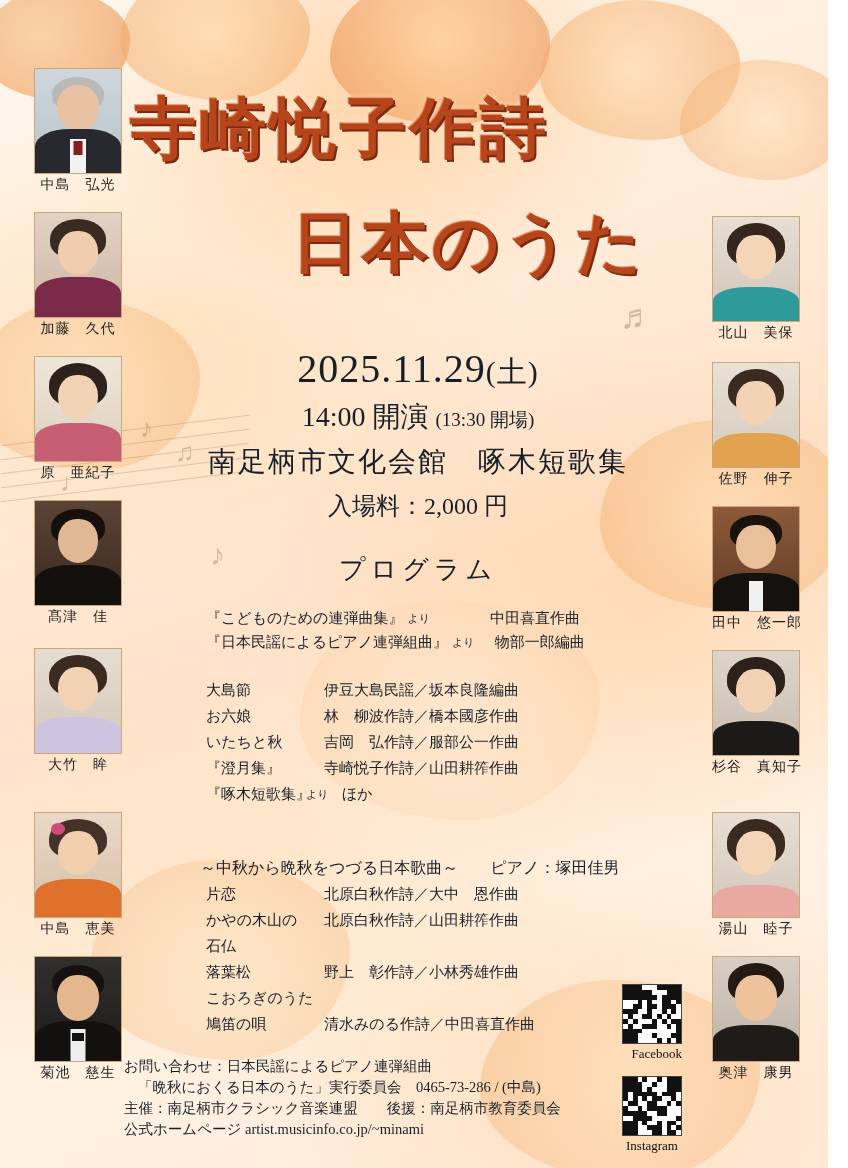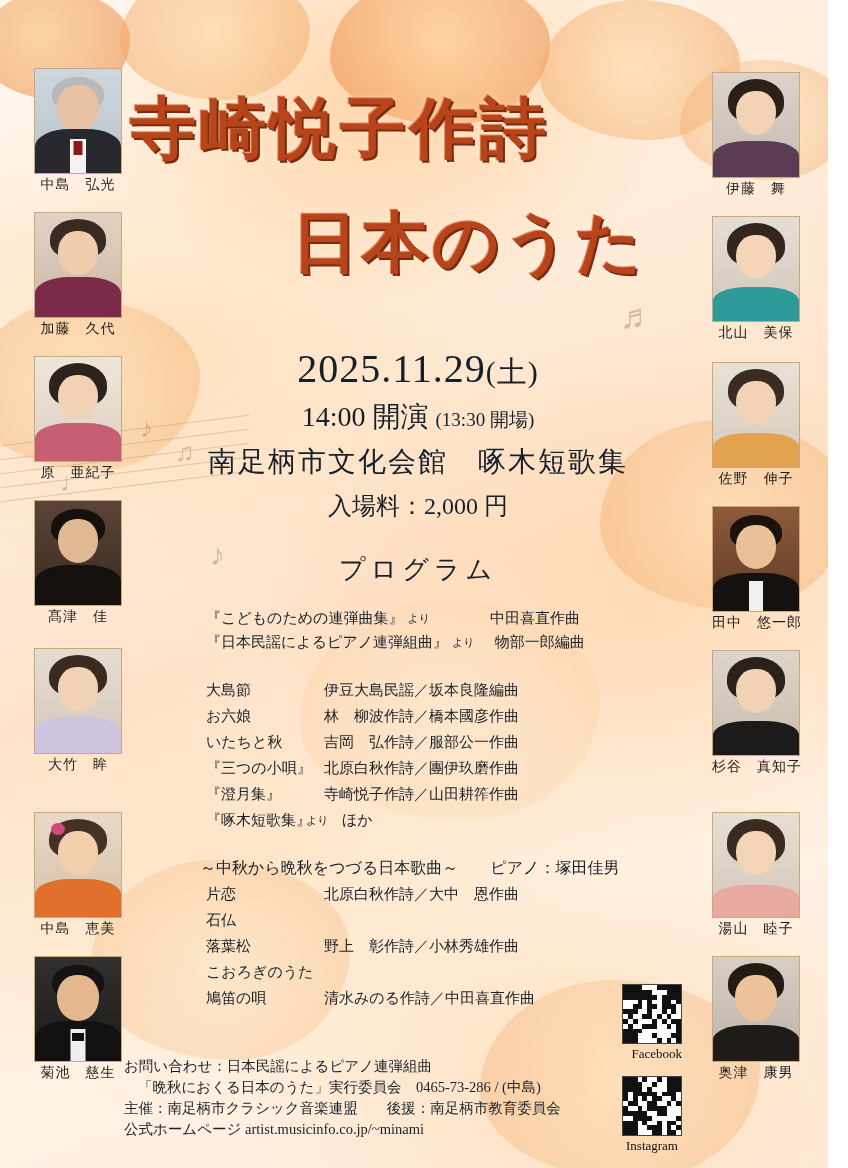--- a/index.html
+++ b/index.html
@@ -207,31 +207,20 @@
         <div class="hair" style="top:8px;width:52px;height:34px;background:#161212;"></div>
         <div class="skin" style="top:18px;width:42px;height:46px;background:#e4b78f;"></div>
         <div class="body" style="width:86px;height:40px;background:#13110f;"></div>
         <div style="position:absolute;left:50%;bottom:0;transform:translateX(-50%);width:15px;height:32px;background:#efefef;"></div>
         <div style="position:absolute;left:50%;bottom:20px;transform:translateX(-50%);width:12px;height:8px;background:#111;"></div>
       </div>
     </div>
     <div class="nm">菊池　慈生</div>
   </div>
 
-  <div class="portrait" style="left:712px;top:72px;">
-    <div class="ph">
-      <div class="face">
-        <div class="bgwash" style="background:linear-gradient(180deg,#dcd3c9,#c6bbb0);"></div>
-        <div class="hair" style="top:6px;width:56px;height:44px;background:#2b1f18;"></div>
-        <div class="skin" style="top:18px;width:40px;height:44px;background:#f3d3b6;"></div>
-        <div class="body" style="width:86px;height:36px;background:#5b3b55;"></div>
-      </div>
-    </div>
-    <div class="nm">伊藤　舞</div>
-  </div>
 
   <div class="portrait" style="left:712px;top:216px;">
     <div class="ph">
       <div class="face">
         <div class="bgwash" style="background:linear-gradient(180deg,#e7ded4,#d0c5b8);"></div>
         <div class="hair" style="top:6px;width:58px;height:44px;background:#35261d;"></div>
         <div class="skin" style="top:18px;width:40px;height:44px;background:#f4d5b8;"></div>
         <div class="body" style="width:86px;height:34px;background:#2f9a9a;"></div>
       </div>
     </div>
@@ -335,39 +324,39 @@
     </div>
     <div class="prow">
       <span class="c1">お六娘</span>
       <span class="c2">林　柳波作詩／橋本國彦作曲</span>
     </div>
     <div class="prow">
       <span class="c1">いたちと秋</span>
       <span class="c2">吉岡　弘作詩／服部公一作曲</span>
     </div>
     <div class="prow">
-      <span class="c1">『三つの小唄』</span>
-      <span class="c2">北原白秋作詩／團伊玖磨作曲</span>
-    </div>
-    <div class="prow">
       <span class="c1">『澄月集』</span>
       <span class="c2">寺崎悦子作詩／山田耕筰作曲</span>
     </div>
     <div class="prow">
       <span style="width:100px;">『啄木短歌集』</span>
       <span class="small" style="width:18px;align-self:flex-end;">より</span>
       <span class="c3">ほか</span>
     </div>
   </div>
 
   <div id="sec3head">～中秋から晩秋をつづる日本歌曲～　　ピアノ：塚田佳男</div>
   <div class="plist" id="sec3">
     <div class="prow">
       <span class="c1">片恋</span>
       <span class="c2">北原白秋作詩／大中　恩作曲</span>
+    </div>
+    <div class="prow">
+      <span class="c1">かやの木山の</span>
+      <span class="c2">北原白秋作詩／山田耕筰作曲</span>
     </div>
     <div class="prow">
       <span class="c1">石仏</span>
     </div>
     <div class="prow">
       <span class="c1">落葉松</span>
       <span class="c2">野上　彰作詩／小林秀雄作曲</span>
     </div>
     <div class="prow">
       <span class="c1">こおろぎのうた</span>

